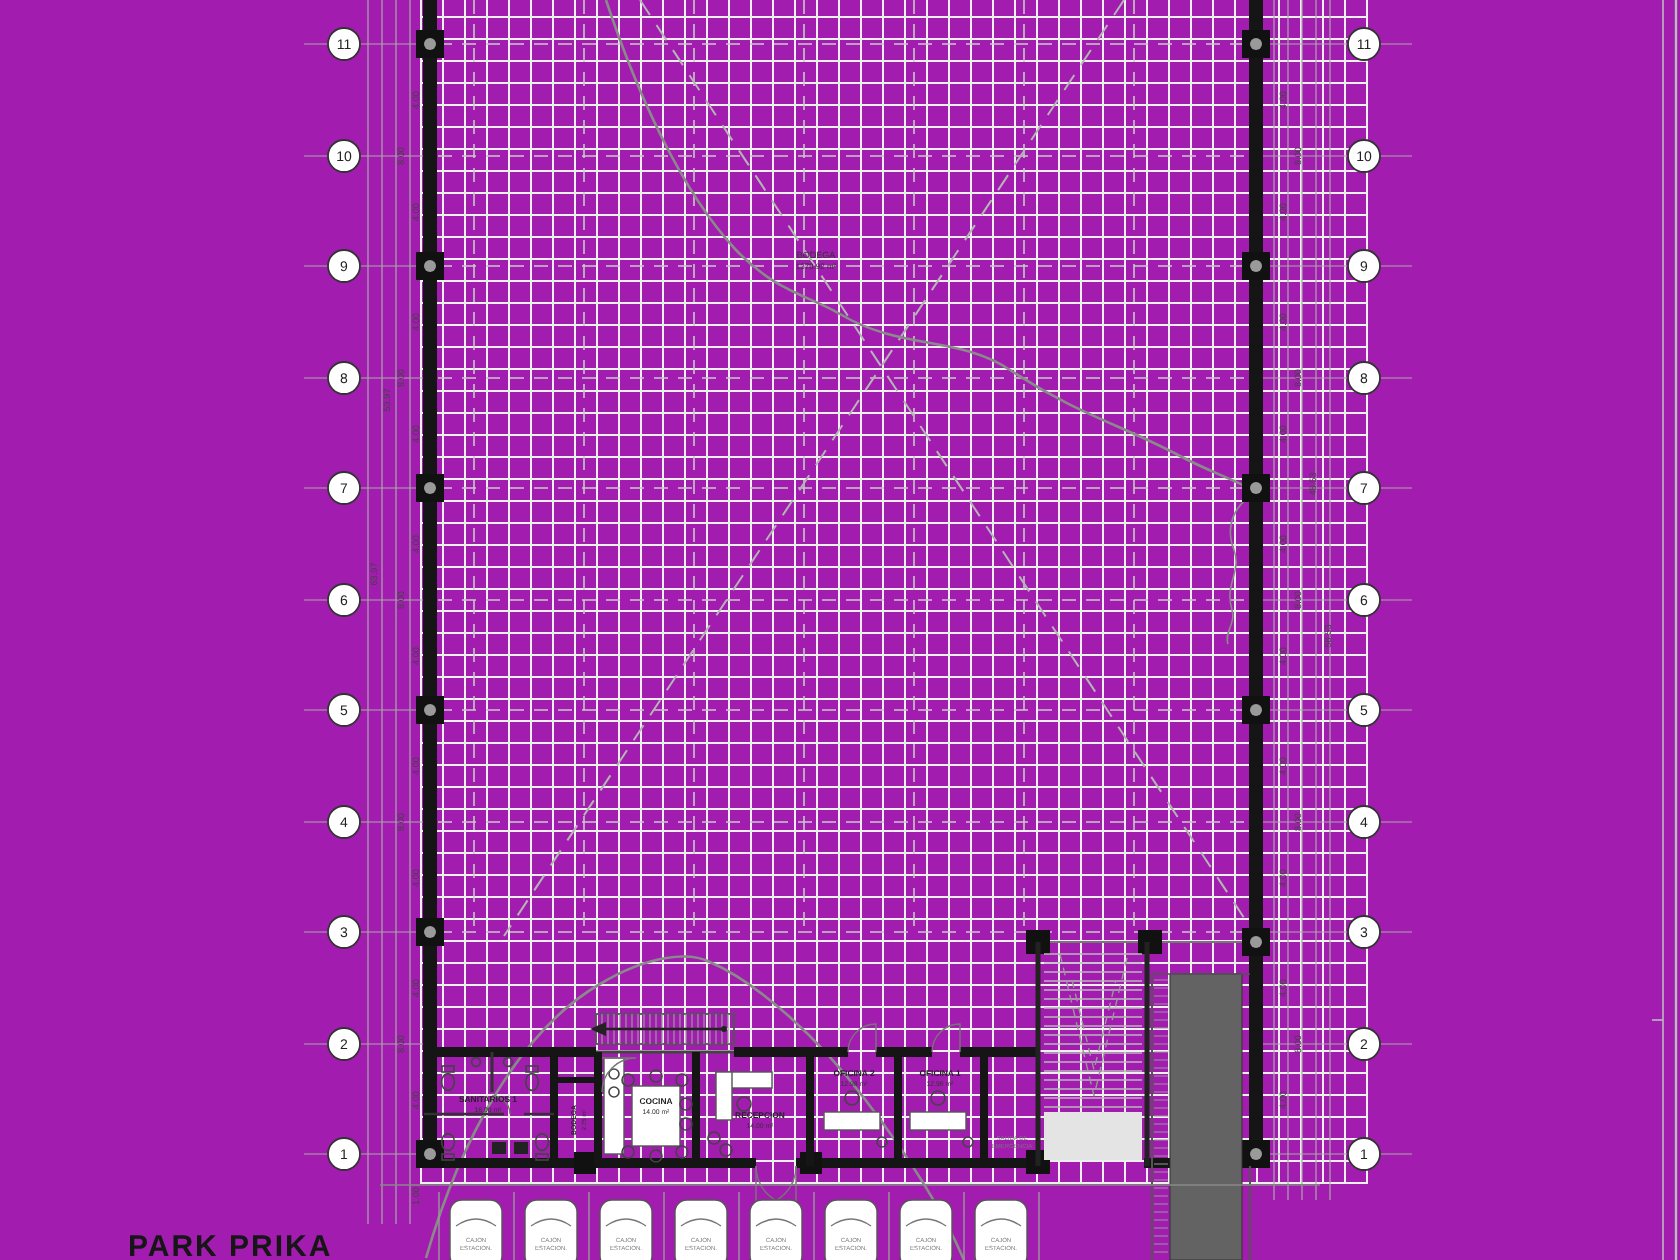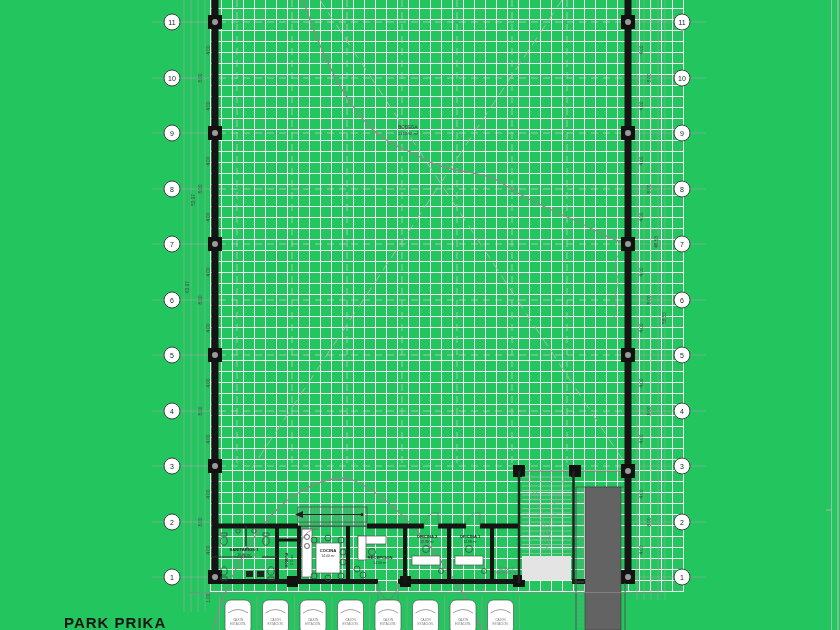--- a/index.html
+++ b/index.html
@@ -1,16 +1,16 @@
 <!DOCTYPE html>
 <html><head>
 <meta charset="utf-8">
 <style>
   html,body{margin:0;padding:0;background:#fff;}
-  #sheet{position:relative;width:840px;height:630px;background:#22c55e;overflow:hidden;
+  #sheet{position:relative;width:840px;height:630px;background:#a21caf;overflow:hidden;
          font-family:"Liberation Sans",sans-serif;}
   #finegrid{position:absolute;left:210px;top:0;width:474px;height:592px;
     background:
       repeating-linear-gradient(0deg,#efefef 0,#efefef 1px,transparent 1px,transparent 11px),
       repeating-linear-gradient(90deg,#efefef 0,#efefef 1px,transparent 1px,transparent 11px);}
   svg{position:absolute;left:0;top:0;}
   .t{font-family:"Liberation Sans",sans-serif;fill:#333;}
   .bub{font-size:7px;fill:#222;text-anchor:middle;}
   .dim{font-size:4.6px;fill:#444;text-anchor:middle;}
   .room{font-size:4.2px;fill:#222;text-anchor:middle;font-weight:bold;}

